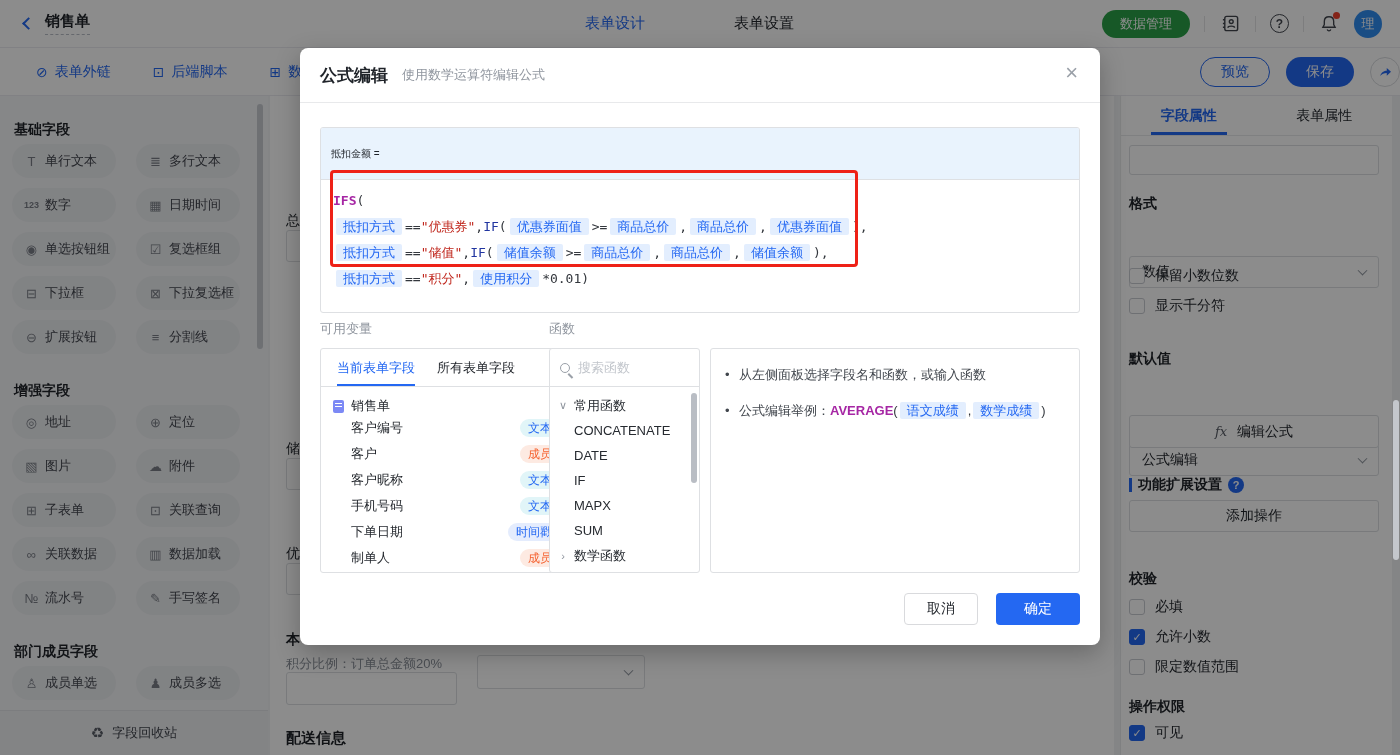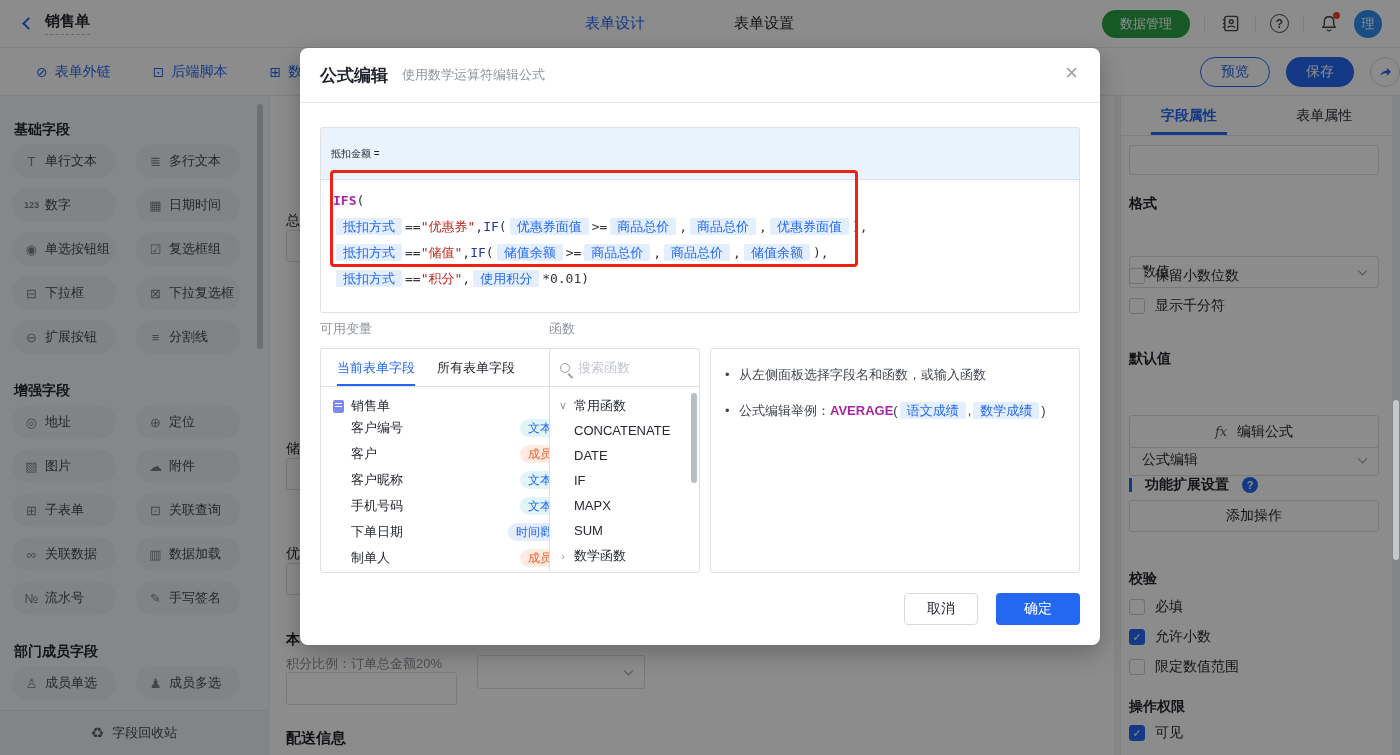--- a/index.html
+++ b/index.html
@@ -83,21 +83,21 @@
   .rp-tab.active::after { content:""; position:absolute; bottom:0; left:50%; transform:translateX(-50%);
                           width:76px; height:3px; background:#2468f2; }
   .rp-abs { position:absolute; left:8px; }
   .rp-label { font-size:14px; font-weight:bold; color:#1f2329;text-align:right; }
   .rp-input { width:250px; height:30px; border:1px solid #dcdee2; border-radius:3px; background:#fff; }
   .rp-select { width:250px; height:32px; border:1px solid #dcdee2; border-radius:3px; background:#fff;
                font-size:14px; color:#1f2329; display:flex; align-items:center; padding:0 12px; position:relative; cursor:pointer; }
   .rp-btn { width:250px; height:33px; border:1px solid #dcdee2; border-radius:3px; background:#fff;
             font-size:14px; color:#1f2329; display:flex; align-items:center; justify-content:center; gap:10px; cursor:pointer; }
   .fx { font-family:"DejaVu Serif",serif; font-style:italic; font-size:13px; color:#585d66; }
-  .ext-title { display:flex; align-items:center; gap:13px; font-size:14px; font-weight:bold; }
+  .ext-title { display:flex; align-items:center; gap:6px; font-size:14px; font-weight:bold; }
   .ext-bar { width:3px; height:14px; background:#2468f2; }
   .qmark { width:16px; height:16px; border-radius:50%; background:#2468f2; color:#fff; font-size:11px;
            font-weight:bold; display:flex; align-items:center; justify-content:center; cursor:pointer; }
   .cb-row { display:flex; align-items:center; gap:10px; height:30px; font-size:14px; color:#1f2329; }
   .cb { width:16px; height:16px; border:1.5px solid #c9ccd2; border-radius:3px; background:#fff;
         display:flex; align-items:center; justify-content:center; cursor:pointer; flex:none; }
   .cb.checked { background:#2468f2; border-color:#2468f2; color:#fff; font-size:11px; }
   #page-scrollbar { position:absolute; right:1px; top:400px; width:6px; height:160px; background:#c4c7cc;
                     border-radius:3px; z-index:60; }
 

